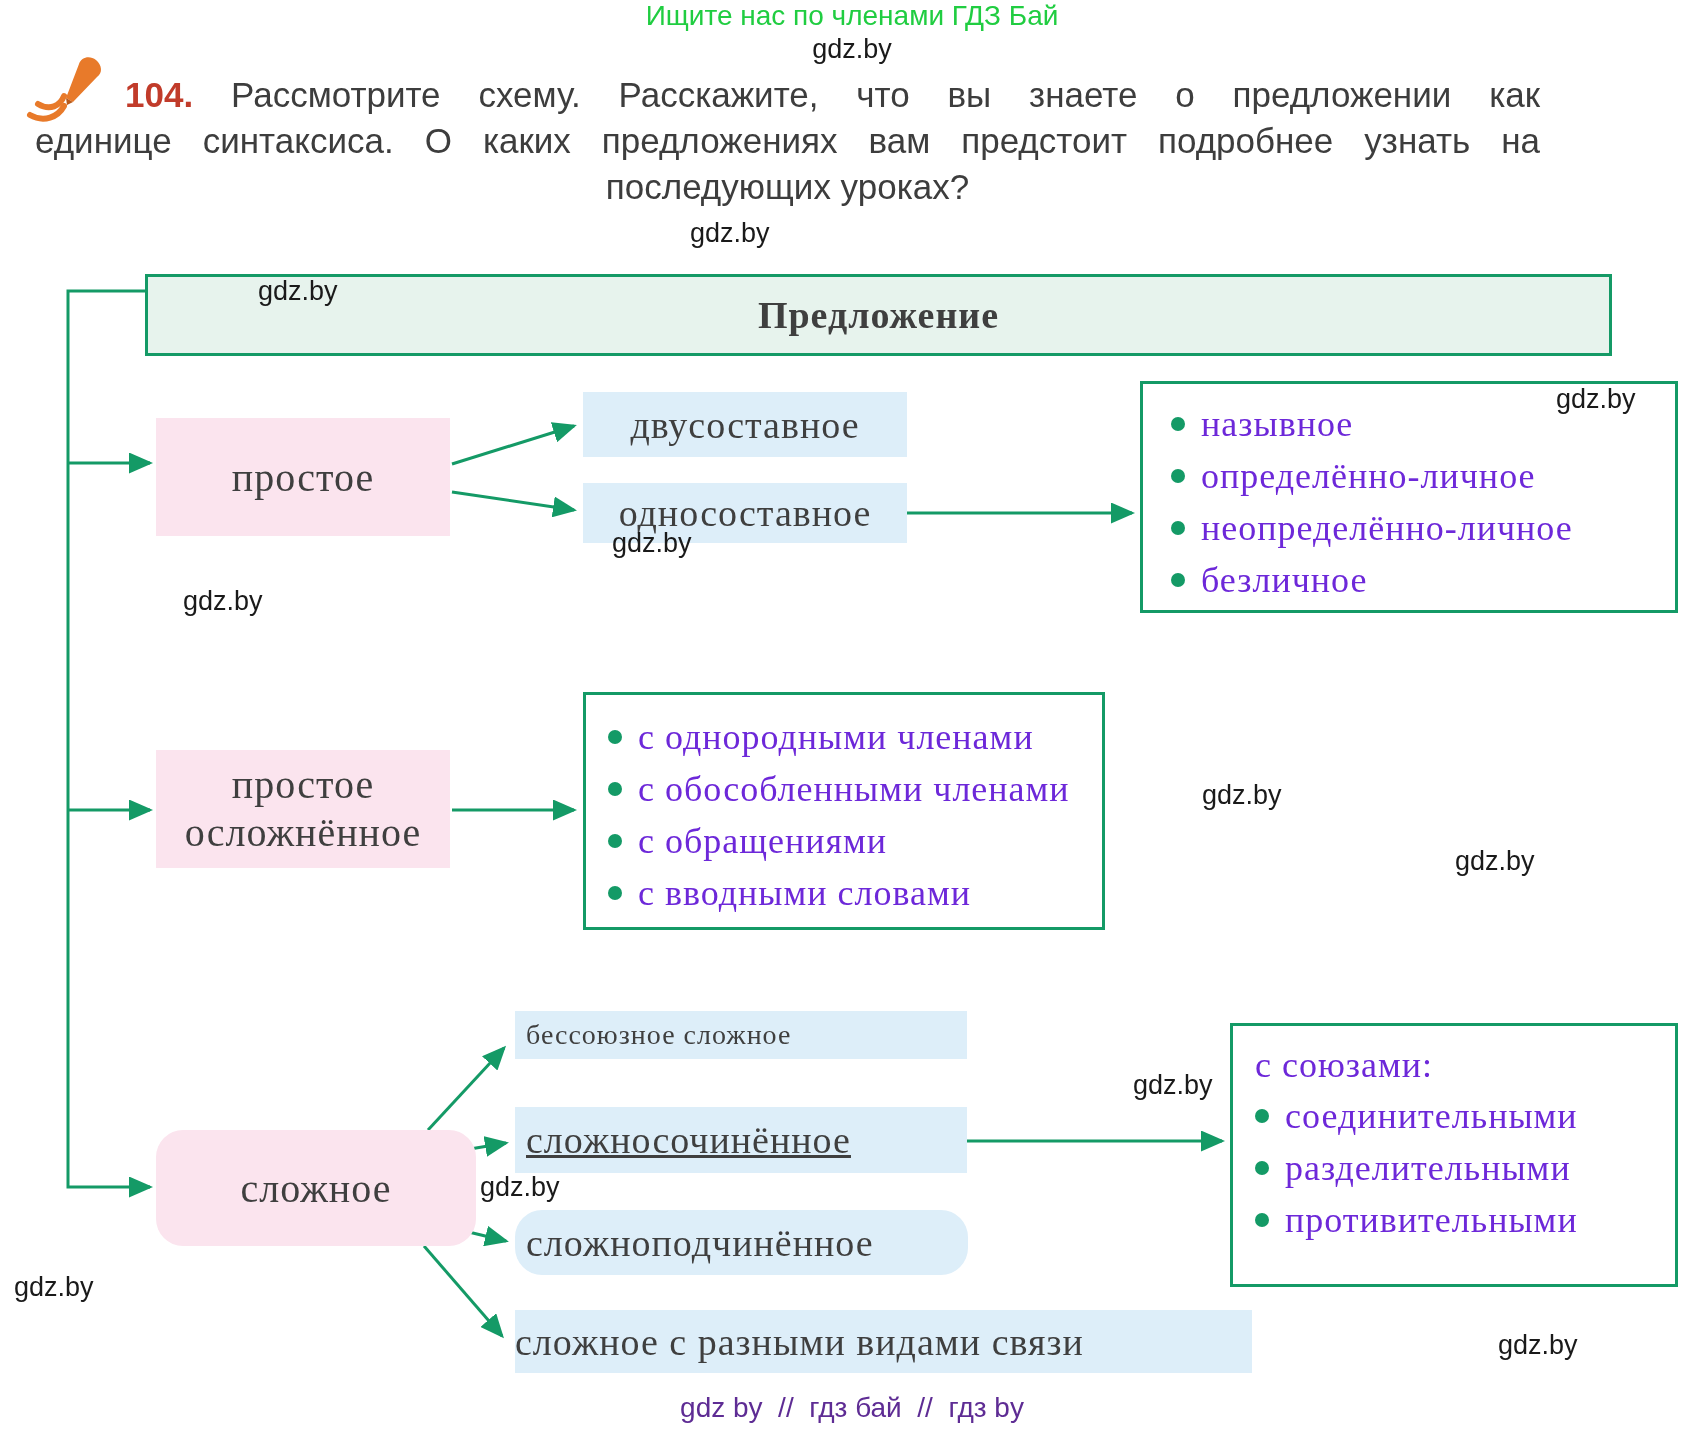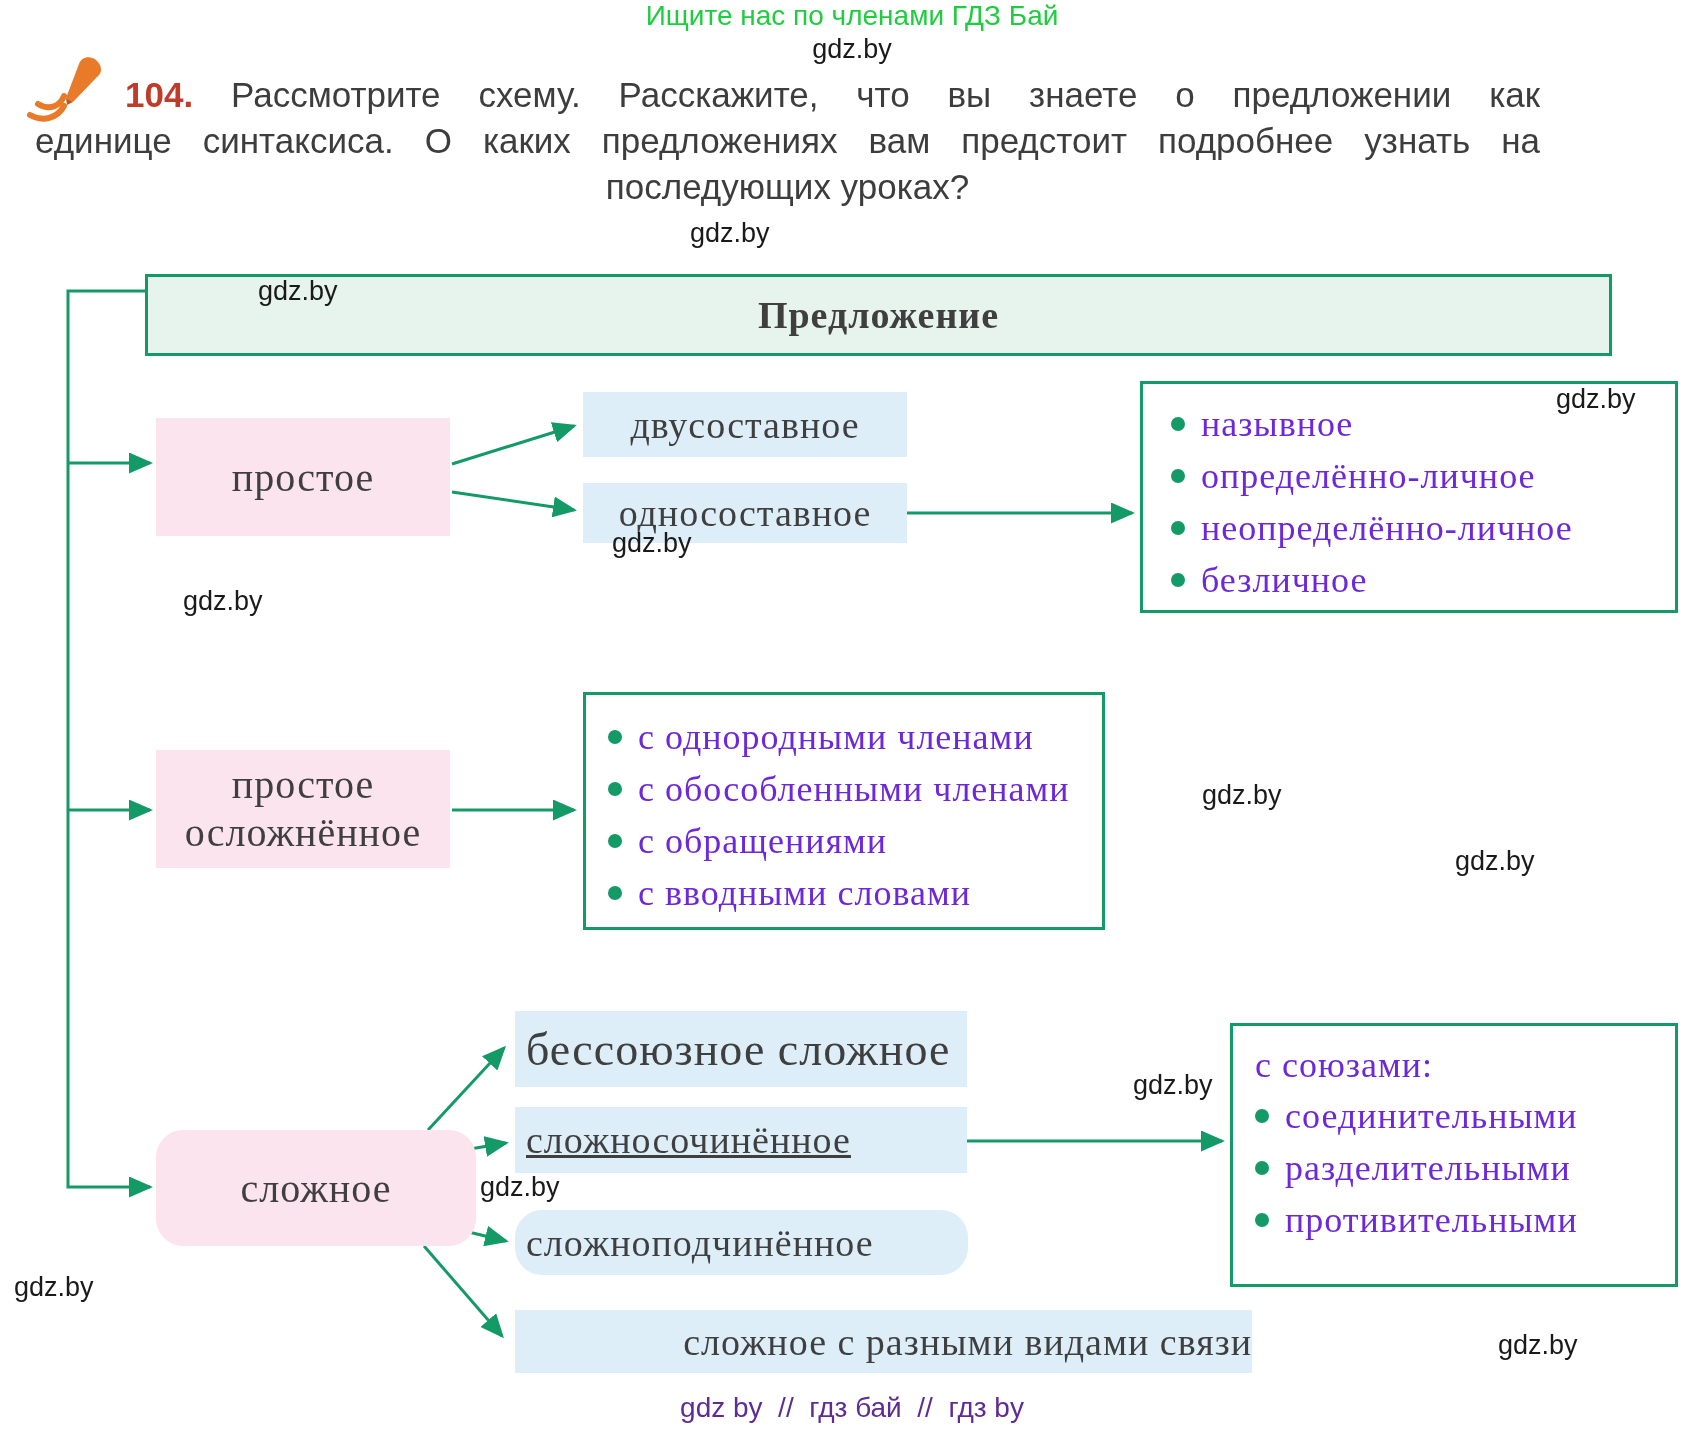--- a/index.html
+++ b/index.html
@@ -42,28 +42,28 @@
   .root-box{left:145px;top:274px;width:1467px;height:82px;background:#e7f3ed;
             border:3px solid #149a66;font-weight:bold;font-size:38px;}
   .pink{background:#fbe4ee;}
   .blue{background:#ddeef9;}
   .simple-box{left:156px;top:418px;width:294px;height:118px;font-size:40px;}
   .twopart-box{left:583px;top:392px;width:324px;height:65px;font-size:38px;}
   .onepart-box{left:583px;top:483px;width:324px;height:60px;font-size:38px;}
   .complicated-box{left:156px;top:750px;width:294px;height:118px;font-size:40px;
                    text-align:center;line-height:1.2;}
   .complex-box{left:156px;top:1130px;width:320px;height:116px;font-size:40px;border-radius:27px;}
-  .asyndetic-box{left:515px;top:1011px;width:452px;height:76px;font-size:46px;
+  .asyndetic-box{left:515px;top:1011px;width:452px;height:48px;font-size:28px;
                  justify-content:flex-start;padding-left:11px;}
   .compound-box{left:515px;top:1107px;width:452px;height:66px;font-size:38px;
                 justify-content:flex-start;padding-left:11px;text-decoration:underline;}
   .subordinate-box{left:515px;top:1210px;width:453px;height:65px;font-size:38px;
                    justify-content:flex-start;padding-left:11px;border-radius:27px;}
   .mixed-box{left:515px;top:1310px;width:737px;height:63px;font-size:38px;
-             justify-content:flex-end;}
+             justify-content:flex-start;}
 
   
   .list-box{position:absolute;box-sizing:border-box;background:#ffffff;border:3px solid #149a66;
             font-family:"Liberation Serif",serif;color:#6d28d9;z-index:1;letter-spacing:1px;}
   .list1{left:1140px;top:381px;width:538px;height:232px;padding:14px 0 0 28px;font-size:36px;}
   .list2{left:583px;top:692px;width:522px;height:238px;padding:16px 0 0 22px;font-size:36px;}
   .list3{left:1230px;top:1023px;width:448px;height:264px;padding:14px 0 0 22px;font-size:36px;}
   .li{display:flex;align-items:center;height:52px;}
   .li.header{height:50px;}
   .bullet{width:14px;height:14px;border-radius:50%;background:#149a66;margin-right:16px;flex:0 0 auto;}

